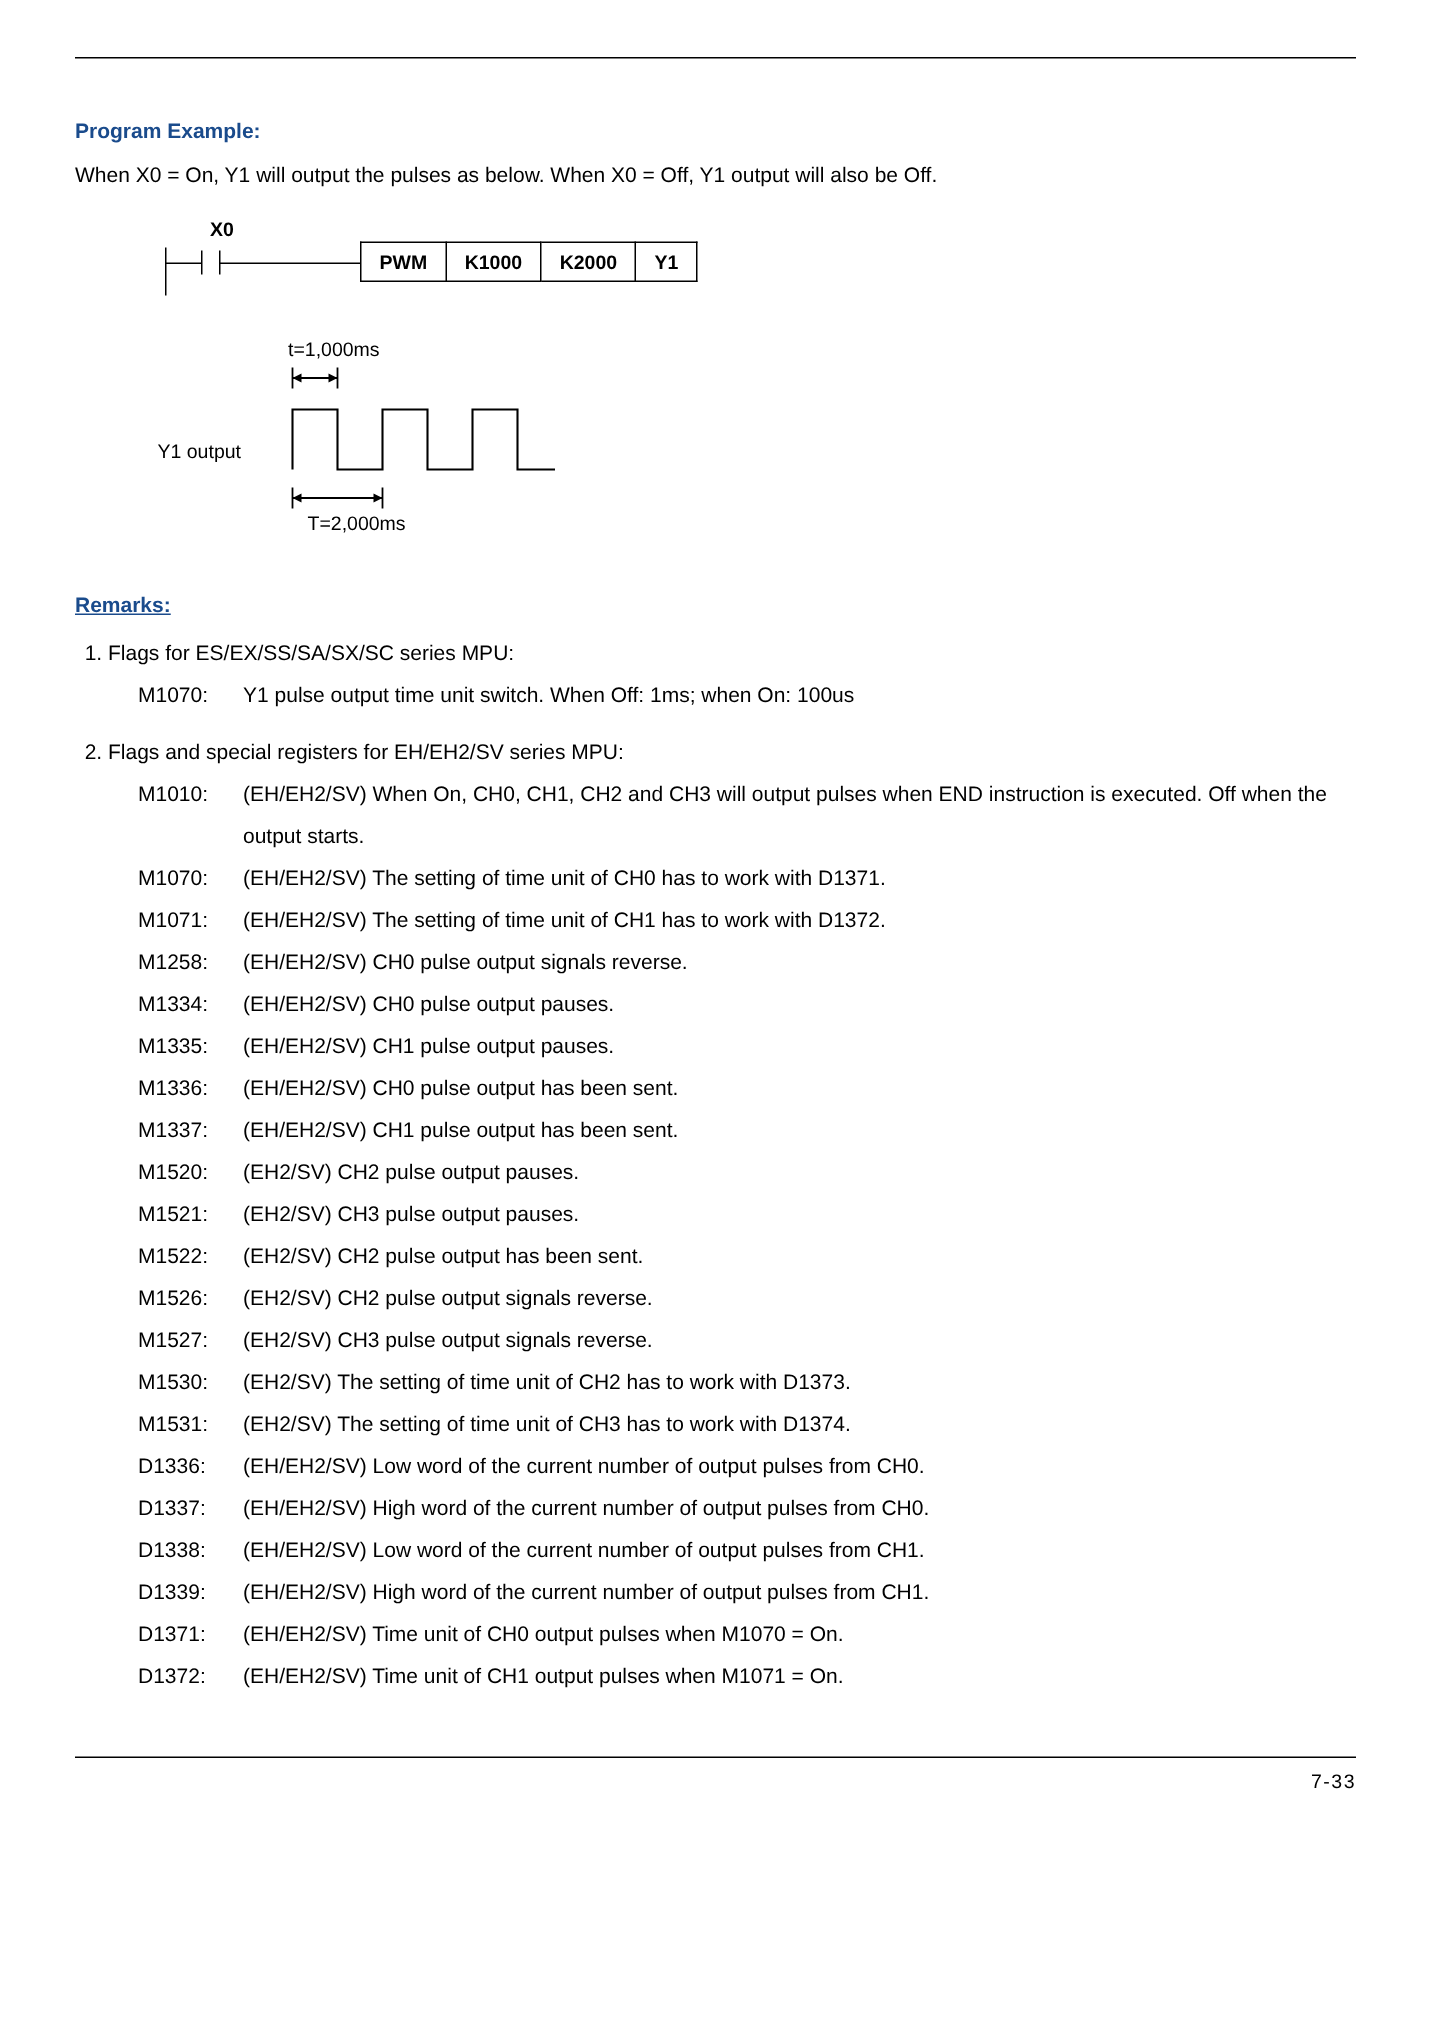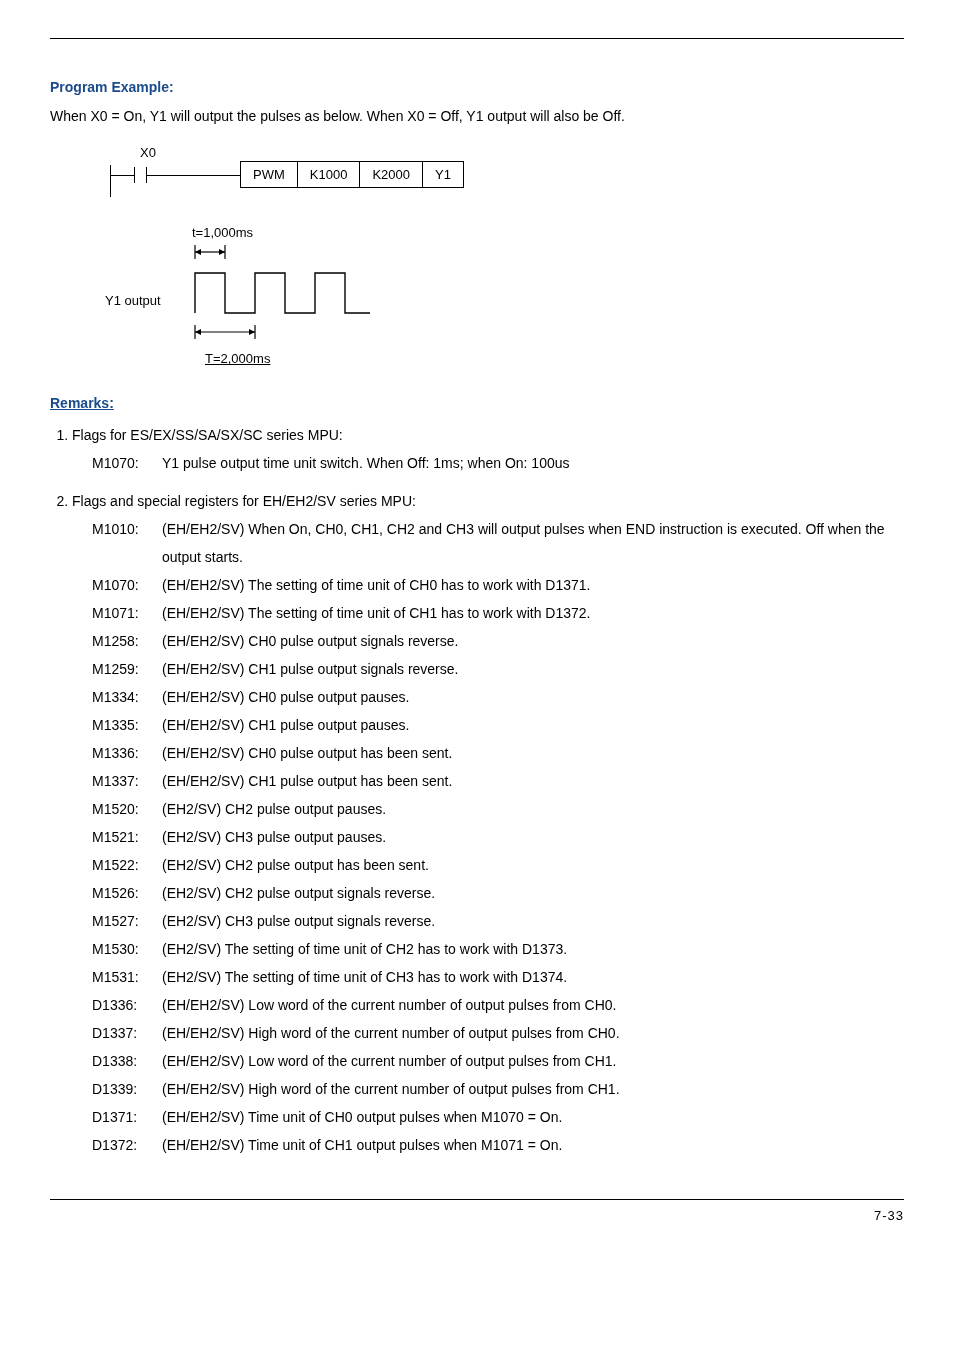--- a/index.html
+++ b/index.html
@@ -25,20 +25,21 @@
   margin-bottom: 10px;
 }
 .intro {
   line-height: 1.6;
   margin-bottom: 18px;
 }
 .ladder-block {
   position: relative;
   height: 70px;
   margin-left: 40px;
+  font-weight: bold;
 }
 .ladder-label-x0 {
   position: absolute;
   left: 50px;
   top: 0;
   font-size: 13px;
 }
 .ladder-left-rail {
   position: absolute;
   left: 20px; top: 20px; height: 32px;
@@ -76,21 +77,21 @@
   font-size: 13px;
 }
 .timing-block {
   position: relative;
   height: 150px;
   margin: 10px 0 20px 60px;
 }
 .t-label { position: absolute; font-size: 13px; }
 .y1-label { left: -5px; top: 68px; }
 .t1-label { left: 82px; top: 0px; }
-.t2-label { left: 95px; top: 126px; text-decoration: underline; }
+.t2-label { left: 95px; top: 116px; }
 .timing-svg-container { position: absolute; left: 75px; top: 18px; }
 
 .remarks-heading {
   color: #1a4b8c;
   font-weight: bold;
   margin: 20px 0 10px 0;
   text-decoration: underline;
 }
 ol.numbered {
   margin: 0;
@@ -195,24 +196,20 @@
         </div>
         <div class="flag-row">
           <div class="flag-id">M1071:</div>
           <div class="flag-text">(EH/EH2/SV) The setting of time unit of CH1 has to work with D1372.</div>
         </div>
         <div class="flag-row">
           <div class="flag-id">M1258:</div>
           <div class="flag-text">(EH/EH2/SV) CH0 pulse output signals reverse.</div>
         </div>
         <div class="flag-row">
-          <div class="flag-id">M1259:</div>
-          <div class="flag-text">(EH/EH2/SV) CH1 pulse output signals reverse.</div>
-        </div>
-        <div class="flag-row">
           <div class="flag-id">M1334:</div>
           <div class="flag-text">(EH/EH2/SV) CH0 pulse output pauses.</div>
         </div>
         <div class="flag-row">
           <div class="flag-id">M1335:</div>
           <div class="flag-text">(EH/EH2/SV) CH1 pulse output pauses.</div>
         </div>
         <div class="flag-row">
           <div class="flag-id">M1336:</div>
           <div class="flag-text">(EH/EH2/SV) CH0 pulse output has been sent.</div>

